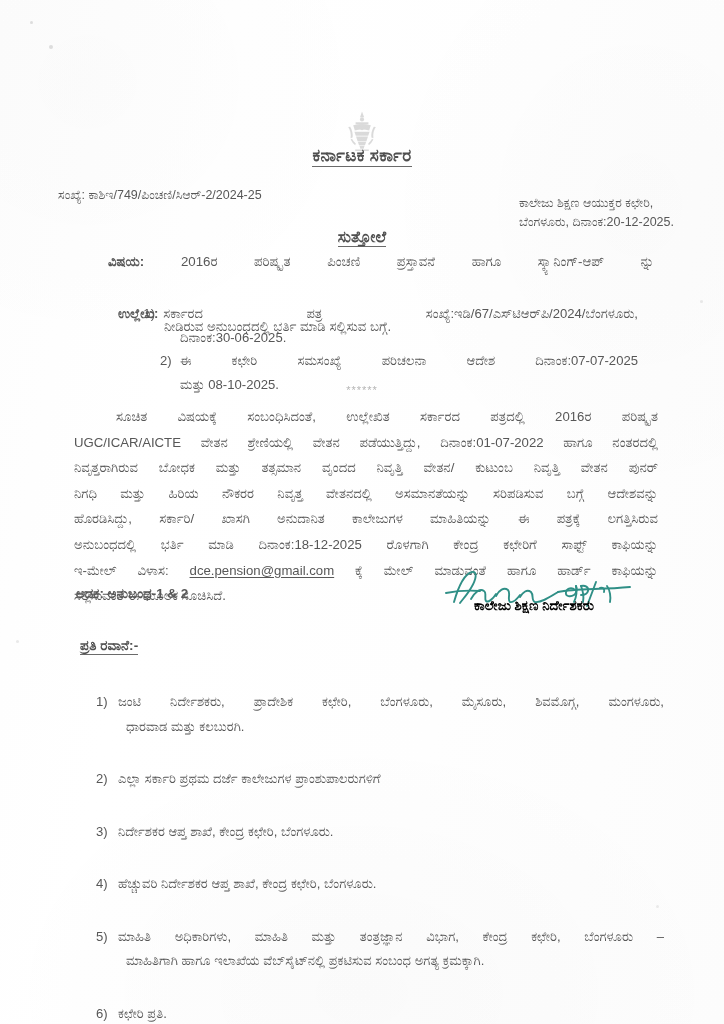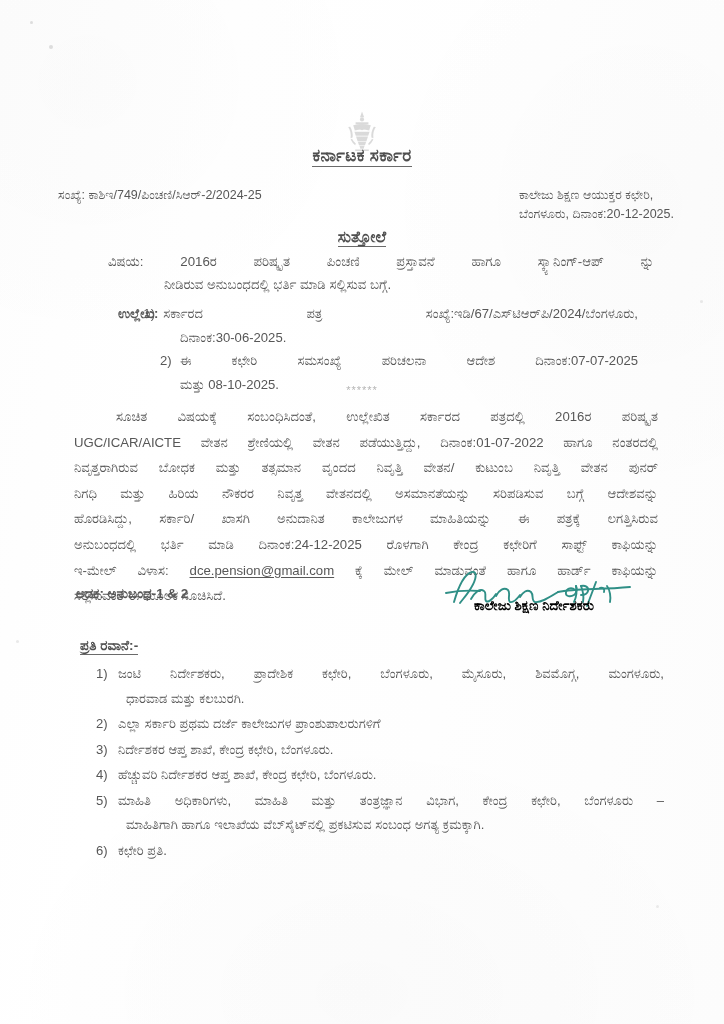--- a/index.html
+++ b/index.html
@@ -84,20 +84,21 @@
     display: flex;
     justify-content: space-between;
     align-items: flex-start;
     font-size: 12.5px;
     line-height: 19px;
   }
   .ref-left { white-space: nowrap; }
   .ref-right {
     text-align: left;
     padding-right: 22px;
+    margin-top: 8px;
   }
 
   
   .circular-title {
     position: absolute;
     left: 0; right: 0;
     top: 228px;
     text-align: center;
     font-size: 15.5px;
     font-weight: 700;
@@ -111,29 +112,30 @@
 
   
   .subject {
     position: absolute;
     top: 250px;
     left: 108px;
     right: 70px;
     font-size: 13.3px;
     line-height: 23px;
   }
-  .subject .lbl { font-weight: 400; }
+  .subject .lbl { font-weight: 700; }
   .subject .l1 {
     display: block;
     text-align: justify;
     text-align-last: justify;
   }
   .subject .l2 {
     display: block;
     padding-left: 56px;
+    margin-top: 42px;
   }
 
   
   .refs {
     position: absolute;
     top: 302px;
     left: 118px;
     right: 86px;
     font-size: 13.1px;
     line-height: 23.5px;
@@ -227,21 +229,21 @@
     padding-bottom: 1px;
   }
   .dist-list {
     position: absolute;
     top: 662px;
     left: 96px;
     right: 60px;
     font-size: 13.1px;
     line-height: 24.5px;
   }
-  .dist-list .li { padding-left: 22px; margin-bottom: 1px; }
+  .dist-list .li { padding-left: 22px; margin-bottom: 1px; margin-top: 28px; }
   .dist-list .li .num {
     display: inline-block;
     width: 22px;
     margin-left: -22px;
   }
   .dist-list .li .sub {
     display: block;
     padding-left: 8px;
   }
   .dist-list .li.just > .line1 {
@@ -320,21 +322,21 @@
   </div>
 
   <div class="stars">******</div>
 
   <div class="body-para">
     <div style="text-align:justify; text-align-last:justify;"><span class="indent"></span><span>ಸೂಚಿತ ವಿಷಯಕ್ಕೆ ಸಂಬಂಧಿಸಿದಂತೆ, ಉಲ್ಲೇಖಿತ ಸರ್ಕಾರದ ಪತ್ರದಲ್ಲಿ 2016ರ ಪರಿಷ್ಕೃತ</span></div>
     <div style="text-align:justify; text-align-last:justify;">UGC/ICAR/AICTE ವೇತನ ಶ್ರೇಣಿಯಲ್ಲಿ ವೇತನ ಪಡೆಯುತ್ತಿದ್ದು, ದಿನಾಂಕ:01-07-2022 ಹಾಗೂ ನಂತರದಲ್ಲಿ</div>
     <div style="text-align:justify; text-align-last:justify;">ನಿವೃತ್ತರಾಗಿರುವ ಬೋಧಕ ಮತ್ತು ತತ್ಸಮಾನ ವೃಂದದ ನಿವೃತ್ತಿ ವೇತನ/ ಕುಟುಂಬ ನಿವೃತ್ತಿ ವೇತನ ಪುನರ್</div>
     <div style="text-align:justify; text-align-last:justify;">ನಿಗಧಿ ಮತ್ತು ಹಿರಿಯ ನೌಕರರ ನಿವೃತ್ತ ವೇತನದಲ್ಲಿ ಅಸಮಾನತೆಯನ್ನು ಸರಿಪಡಿಸುವ ಬಗ್ಗೆ ಆದೇಶವನ್ನು</div>
     <div style="text-align:justify; text-align-last:justify;">ಹೊರಡಿಸಿದ್ದು, ಸರ್ಕಾರಿ/ ಖಾಸಗಿ ಅನುದಾನಿತ ಕಾಲೇಜುಗಳ ಮಾಹಿತಿಯನ್ನು ಈ ಪತ್ರಕ್ಕೆ ಲಗತ್ತಿಸಿರುವ</div>
-    <div style="text-align:justify; text-align-last:justify;">ಅನುಬಂಧದಲ್ಲಿ ಭರ್ತಿ ಮಾಡಿ ದಿನಾಂಕ:24-12-2025 ರೊಳಗಾಗಿ ಕೇಂದ್ರ ಕಛೇರಿಗೆ ಸಾಫ್ಟ್ ಕಾಫಿಯನ್ನು</div>
+    <div style="text-align:justify; text-align-last:justify;">ಅನುಬಂಧದಲ್ಲಿ ಭರ್ತಿ ಮಾಡಿ ದಿನಾಂಕ:18-12-2025 ರೊಳಗಾಗಿ ಕೇಂದ್ರ ಕಛೇರಿಗೆ ಸಾಫ್ಟ್ ಕಾಫಿಯನ್ನು</div>
     <div style="text-align:justify; text-align-last:justify;"><span>ಇ-ಮೇಲ್ ವಿಳಾಸ: </span><u>dce.pension@gmail.com</u><span> ಕ್ಕೆ ಮೇಲ್ ಮಾಡುವಂತೆ ಹಾಗೂ ಹಾರ್ಡ್ ಕಾಫಿಯನ್ನು</span></div>
     <div>ಸಲ್ಲಿಸುವಂತೆ ಈ ಮೂಲಕ ಸೂಚಿಸಿದೆ.</div>
   </div>
 
   <div class="attach">ಅಡಕ: ಅನುಬಂಧ-1 &amp; 2</div>
 
   <div class="sign-block">
     <svg class="sign-svg" width="220" height="46" viewBox="0 0 220 46">
       <g fill="none" stroke="#2f8f86" stroke-width="1.9" stroke-linecap="round" stroke-linejoin="round">
         <path d="M30 36 C34 22, 40 8, 48 6 C54 5, 52 14, 47 22 C43 29, 38 34, 36 37"></path>

